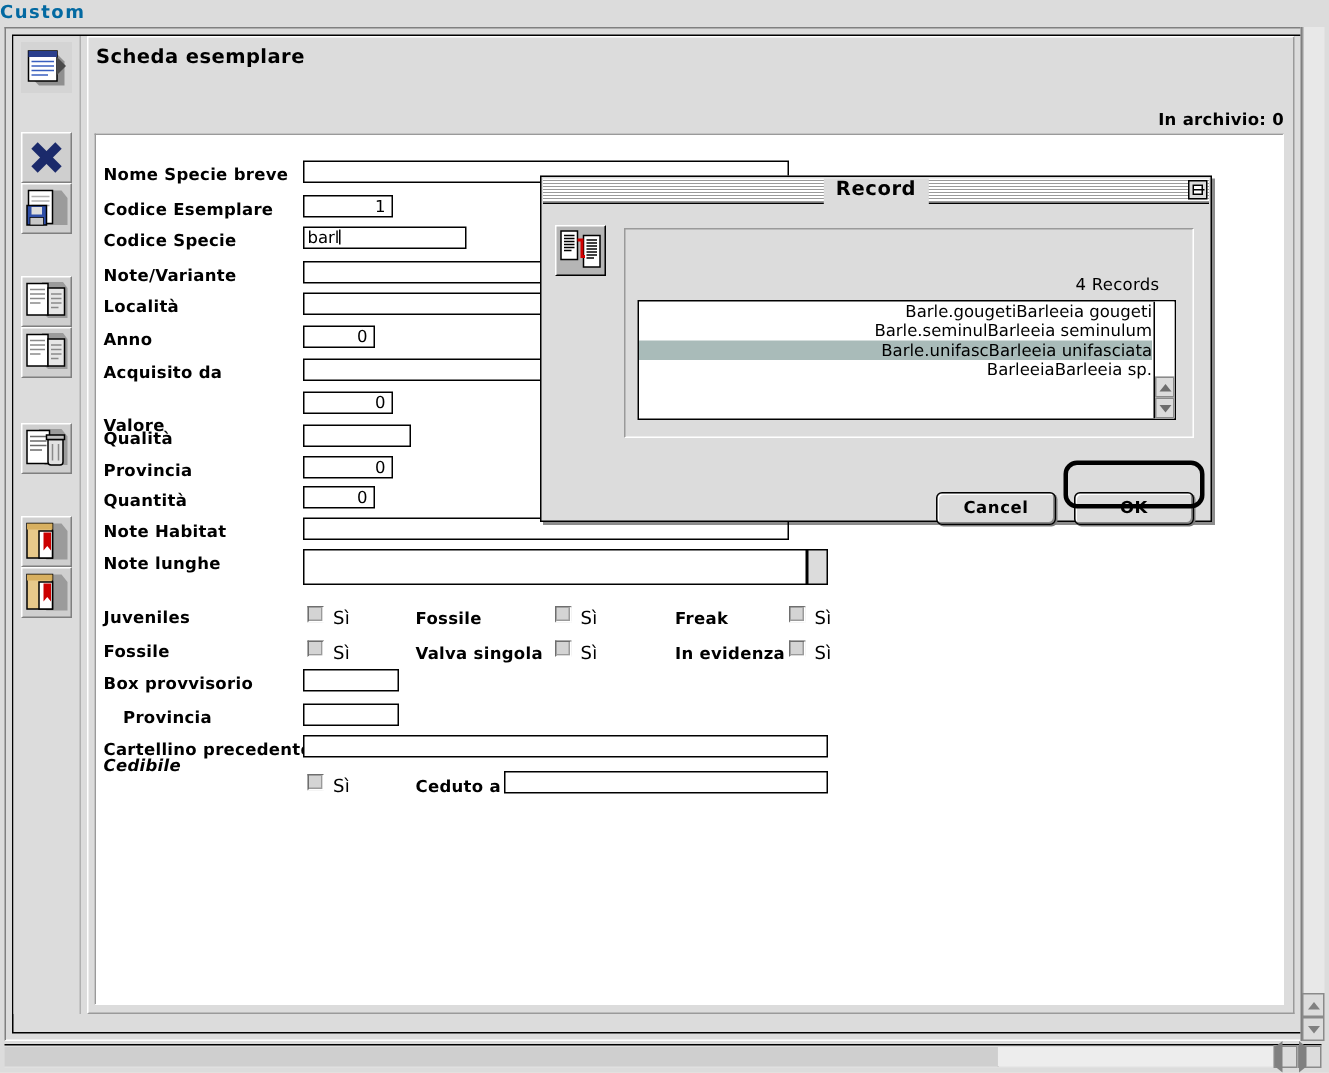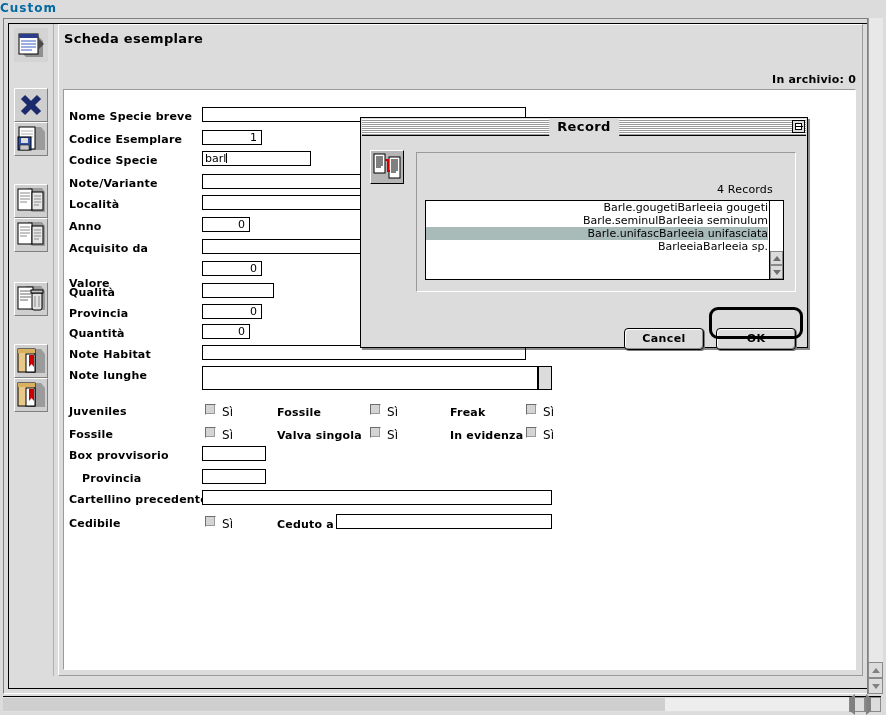--- a/index.html
+++ b/index.html
@@ -410,21 +410,21 @@
       <div class="cbtxt" style="left:323px;top:338px;">Sì</div>
 
       <div class="lbl" style="left:386px;top:316px;">Freak</div>
       <div class="cb" style="left:462px;top:314px;"></div>
       <div class="cbtxt" style="left:479px;top:315px;">Sì</div>
 
       <div class="lbl" style="left:386px;top:339px;">In evidenza</div>
       <div class="cb" style="left:462px;top:337px;"></div>
       <div class="cbtxt" style="left:479px;top:338px;">Sì</div>
 
-      <div class="lbl" style="left:5px;top:427px;">Cedibile</div>
+      <div class="lbl" style="left:5px;top:414px;font-style:italic;">Cedibile</div>
       <div class="cb" style="left:141px;top:426px;"></div>
       <div class="cbtxt" style="left:158px;top:427px;">Sì</div>
 
       <div class="lbl" style="left:213px;top:428px;">Ceduto a</div>
       <div class="fld" style="left:272px;top:424px;width:216px;"></div>
 
     </div>
   </div>
 
   <div id="dialog">

